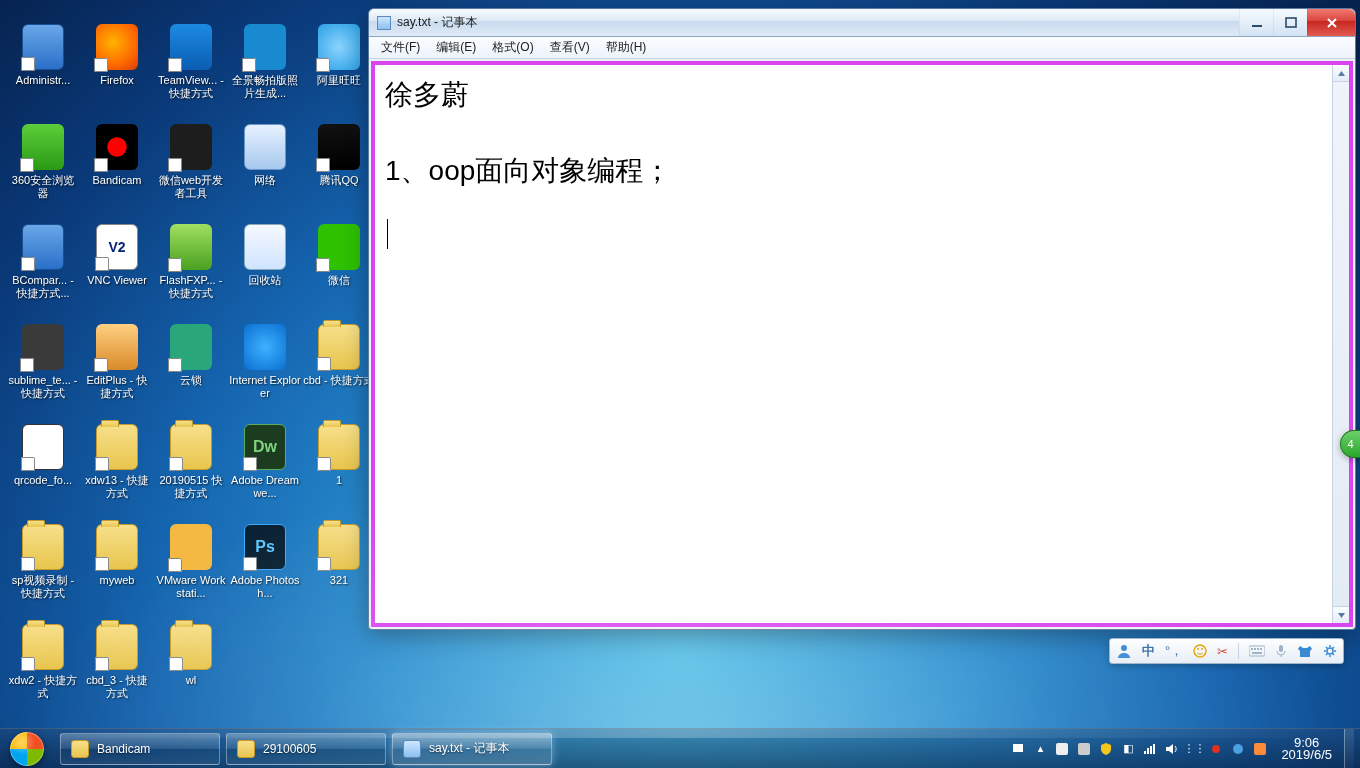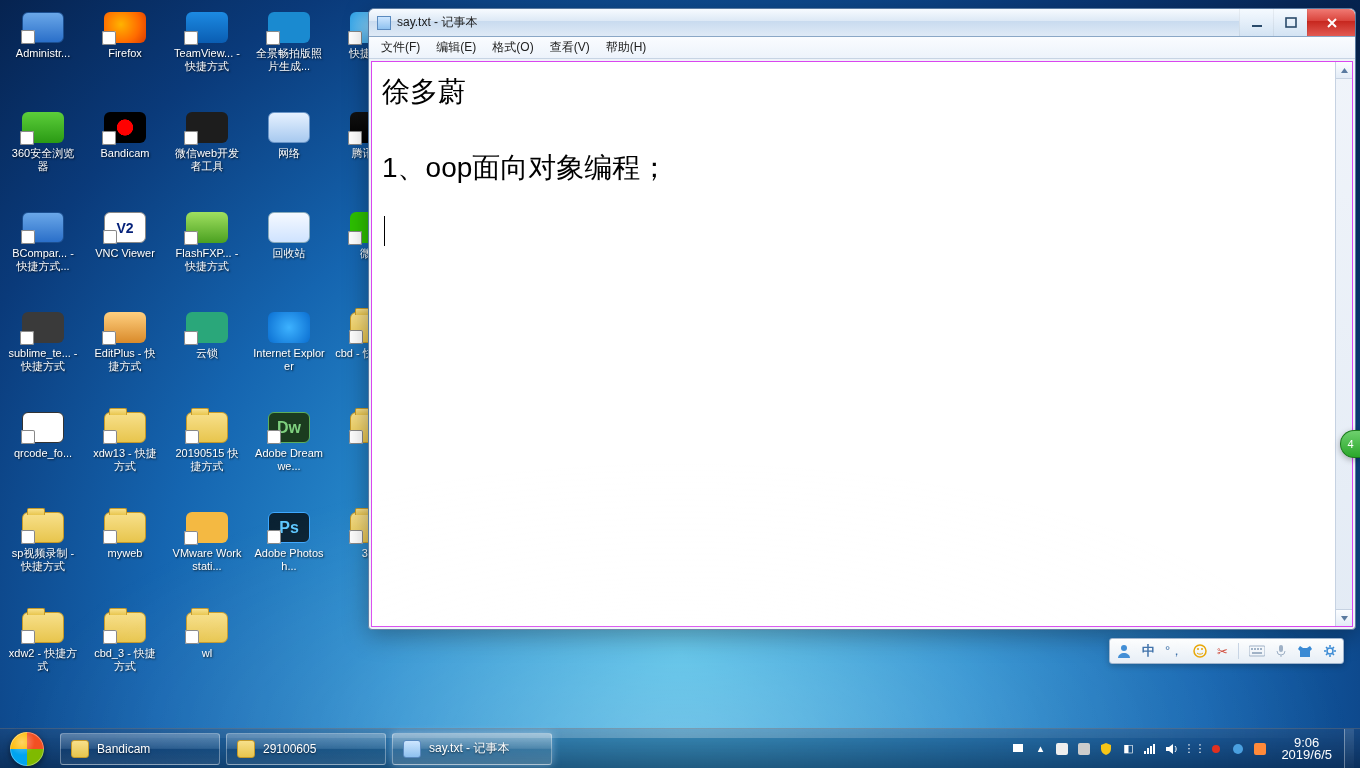--- a/index.html
+++ b/index.html
@@ -6,23 +6,23 @@
 html, body { width: 1360px; height: 768px; overflow: hidden; }
 .desktop {
   width: 1360px; height: 768px; position: relative;
   background: radial-gradient(ellipse at 50% 85%, #4bbce6 0%, #2a8fd0 30%, #1565b0 55%, #0a3a7a 80%, #062350 100%);
 }
 .desktop::after{
   content:""; position:absolute; left:0; right:0; bottom:30px; height:280px;
   background: radial-gradient(ellipse at 50% 100%, rgba(255,255,255,0.25) 0%, rgba(255,255,255,0.08) 40%, transparent 70%);
   pointer-events:none;
 }
-.icons { position: absolute; top: 6px; left: 6px; display: grid; grid-template-columns: repeat(5, 74px); grid-auto-rows: 100px; gap: 0px 8px; }
+.icons { position: absolute; top: 18px; left: 6px; display: grid; grid-template-columns: repeat(5, 74px); grid-auto-rows: 100px; gap: 0px 0px; }
 .dicon { width: 74px; height: 100px; display: flex; flex-direction: column; align-items: center; justify-content: flex-start; padding-top: 6px; cursor: pointer; }
-.dicon .pic { width: 42px; height: 31px; border-radius: 6px; display:flex; align-items:center; justify-content:center; font-size:20px; color:#fff; position:relative; }
+.dicon .pic { width: 42px; height: 46px; border-radius: 6px; display:flex; align-items:center; justify-content:center; font-size:20px; color:#fff; position:relative; }
 .dicon .lbl { color: #fff; font-size: 11px; text-align: center; line-height: 13px; margin-top: 4px; text-shadow: 1px 1px 2px rgba(0,0,0,0.8); max-width: 72px; word-break: break-all; }
 .folder { background: linear-gradient(#f7e08b,#e8c54d); border:1px solid #c59a2a; }
 .folder::before{content:""; position:absolute; top:-5px; left:4px; width:16px; height:6px; background:linear-gradient(#f7e08b,#e8c54d); border:1px solid #c59a2a; border-bottom:none; border-radius:2px 2px 0 0;}
 .app-generic { background: linear-gradient(#6aa7e8,#2a6fc9); border:1px solid #1b4f91; }
 .shortcut-arrow::after{content:""; position:absolute; left:-2px; bottom:-2px; width:14px; height:14px; background:#fff; border-radius:2px; box-shadow:0 0 0 1px #888 inset;}
 .firefox{background:radial-gradient(circle at 40% 40%, #ffb300 0%, #ff6a00 60%, #d93a00 100%); border-radius:50%;}
 .ie{background:radial-gradient(circle at 50% 50%, #3db2ff 0%, #0a6ed1 100%); border-radius:50%;}
 .qq{background:linear-gradient(#111,#000); border-radius:50% 50% 45% 45%;}
 .wechat{background:#2dc100; border-radius:10px;}
 .recycle{background:linear-gradient(#f5f9ff,#cfe3ff); border:1px solid #8ab; border-radius:4px;}
@@ -59,21 +59,21 @@
 .titlebar .npicon{width:14px; height:14px; background:linear-gradient(#cde6ff,#8ec1ef); border:1px solid #5a8abf; margin-right:6px;}
 .titlebar .title{flex:0 0 auto;}
 .titlebar .spacer{flex:1;}
 .ctrls{display:flex; height:100%;}
 .ctrl{width:34px; display:flex; align-items:center; justify-content:center; border-left:1px solid rgba(0,0,0,0.05);}
 .ctrl svg{display:block;}
 .ctrl.min,.ctrl.max{background:linear-gradient(#f5faff,#d3e3f3);}
 .ctrl.close{width:48px; background:linear-gradient(#f07a73,#d9433b 45%,#c7271f 46%,#e25a52); border-radius:0 6px 0 0;}
 .menubar{height:22px; background:linear-gradient(#fafcff,#edf3fb); border-bottom:1px solid #c7d4e4; display:flex; align-items:center; font-size:12px; color:#222; padding-left:4px;}
 .menubar .mi{padding:2px 8px; cursor:default;}
-.editor{flex:1; background:#fff; margin:2px; border:1px solid #d946ef; position:relative; overflow:hidden;}
+.editor{flex:1; background:#fff; margin:2px; border:4px solid #d946ef; position:relative; overflow:hidden;}
 .editor-inner{position:absolute; inset:0 17px 0 0; padding:10px 6px 6px 10px; font-family: SimSun, "宋体", serif; color:#000;}
 .editor-inner .l1{font-size:28px; line-height:40px; margin-bottom:36px;}
 .editor-inner .l2{font-size:28px; line-height:40px; margin-bottom:28px;}
 .caret{display:inline-block; width:1px; height:30px; background:#000; vertical-align:bottom; margin-left:2px; animation:blink 1s step-end infinite;}
 @keyframes blink{50%{opacity:0;}}
 .vscroll{position:absolute; top:0; right:0; bottom:0; width:17px; background:linear-gradient(#f0f4fa,#e3ebf5); border-left:1px solid #c6d2e2; display:flex; flex-direction:column;}
 .vscroll .arrow{height:17px; display:flex; align-items:center; justify-content:center; background:linear-gradient(#fbfdff,#e3ecf7); border-bottom:1px solid #c6d2e2;}
 .vscroll .arrow.bot{border-bottom:none; border-top:1px solid #c6d2e2;}
 .vscroll .track{flex:1;}
 
@@ -118,21 +118,21 @@
       <div class="dicon">
         <div class="pic tv shortcut-arrow"></div>
         <div class="lbl">TeamView... - 快捷方式</div>
       </div>
       <div class="dicon">
         <div class="pic pano shortcut-arrow"></div>
         <div class="lbl">全景畅拍版照片生成...</div>
       </div>
       <div class="dicon">
         <div class="pic ali shortcut-arrow"></div>
-        <div class="lbl">快捷方式</div>
+        <div class="lbl">阿里旺旺</div>
       </div>
       <div class="dicon">
         <div class="pic b360 shortcut-arrow"></div>
         <div class="lbl">360安全浏览器</div>
       </div>
       <div class="dicon">
         <div class="pic bandicam shortcut-arrow"></div>
         <div class="lbl">Bandicam</div>
       </div>
       <div class="dicon">

